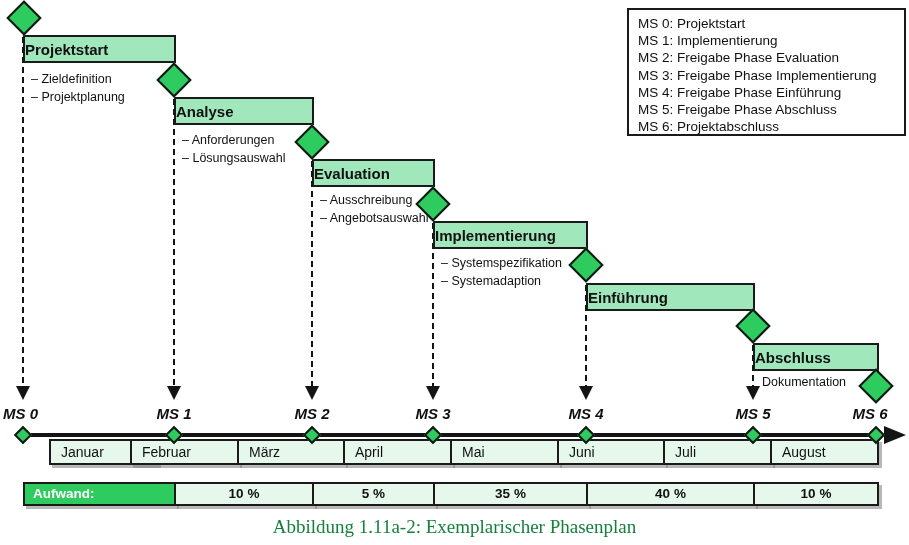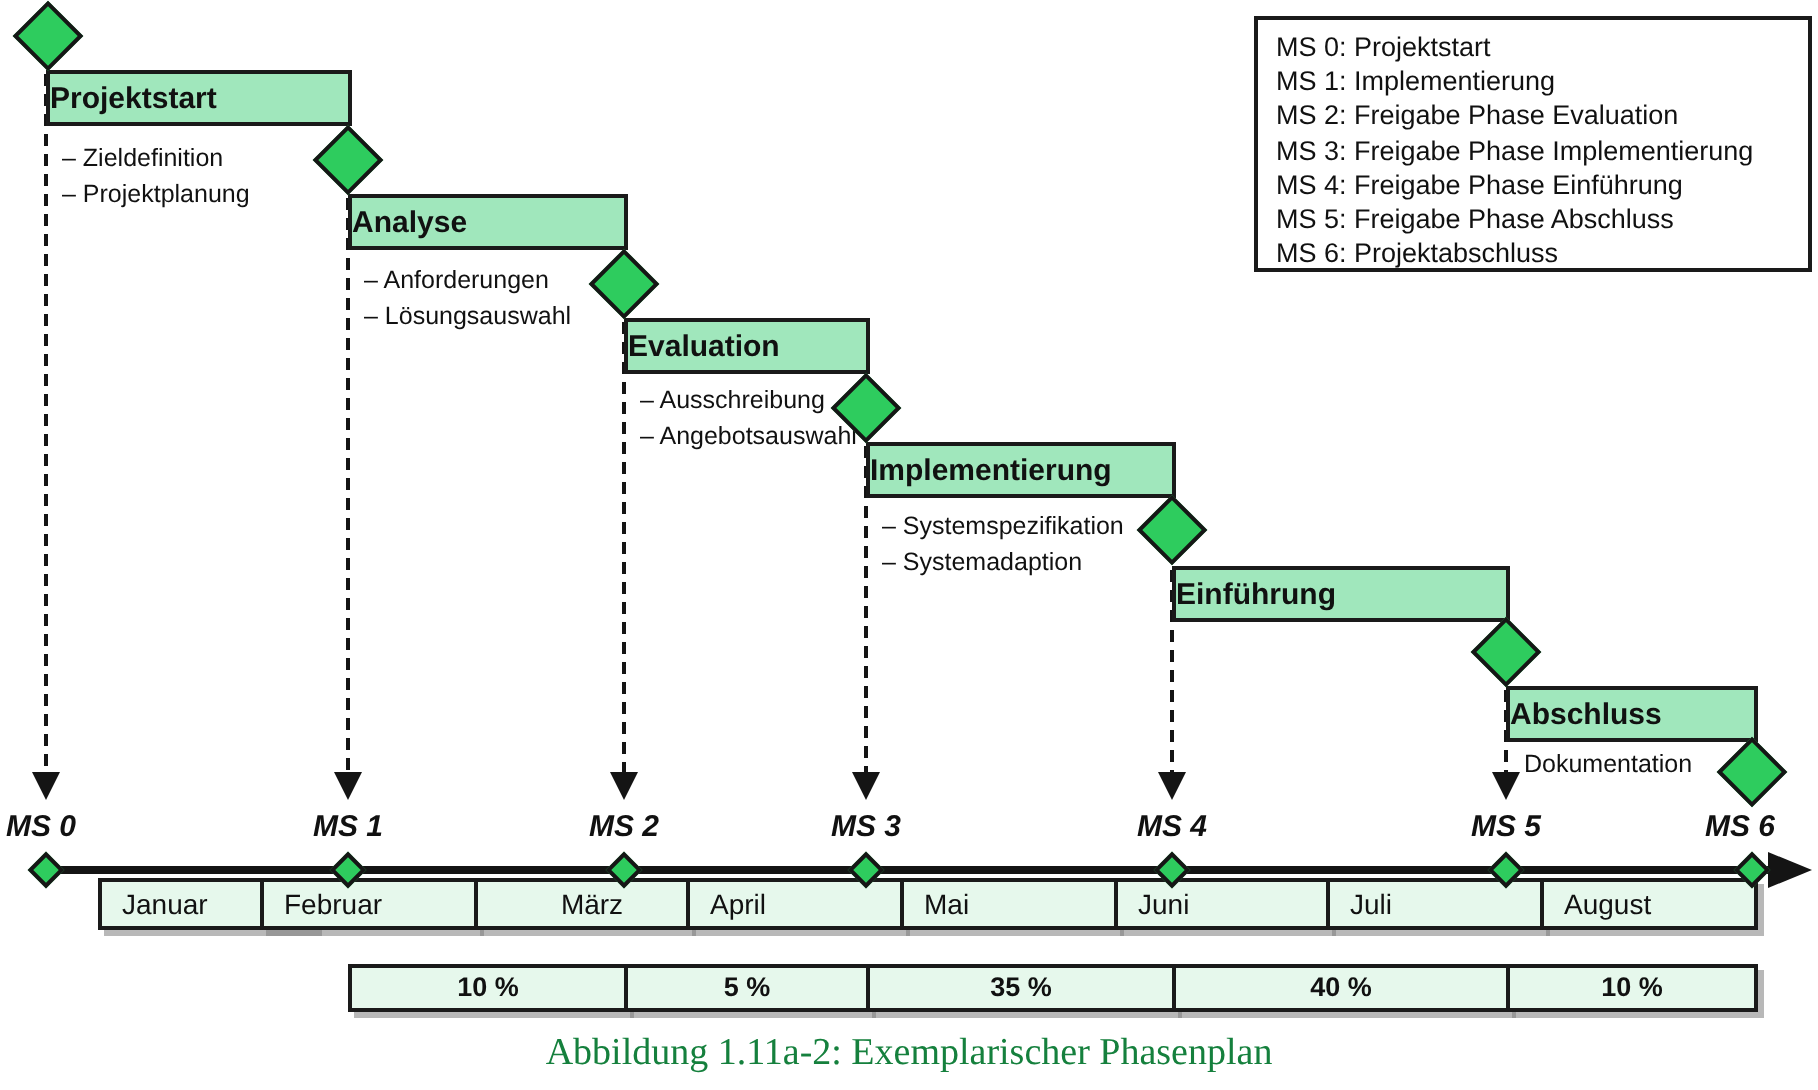--- a/index.html
+++ b/index.html
@@ -117,35 +117,36 @@
   <div class="mslabel" style="left:388px;width:90px;text-align:center;">MS 3</div>
   <div class="mslabel" style="left:541px;width:90px;text-align:center;">MS 4</div>
   <div class="mslabel" style="left:708px;width:90px;text-align:center;">MS 5</div>
   <div class="mslabel" style="left:835px;width:70px;text-align:center;">MS 6</div>
 
   <div class="axis"></div>
   <div class="axis-arrow"></div>
 
   <div class="mcell" style="left:23px;width:109px;margin-left:26px;">Januar</div>
   <div class="mcell" style="left:130px;width:109px;">Februar</div>
-  <div class="mcell" style="left:237px;width:108px;text-align:center;">März</div>
+  <div class="mcell" style="left:237px;width:108px;">März</div>
   <div class="mcell" style="left:343px;width:109px;">April</div>
   <div class="mcell" style="left:450px;width:109px;">Mai</div>
   <div class="mcell" style="left:557px;width:108px;">Juni</div>
   <div class="mcell" style="left:663px;width:109px;">Juli</div>
   <div class="mcell" style="left:770px;width:109px;">August</div>
 
   <div class="sdiamond" style="left:23px;top:435px;"></div>
   <div class="sdiamond" style="left:174px;top:435px;"></div>
   <div class="sdiamond" style="left:312px;top:435px;"></div>
   <div class="sdiamond" style="left:433px;top:435px;"></div>
   <div class="sdiamond" style="left:586px;top:435px;"></div>
   <div class="sdiamond" style="left:753px;top:435px;"></div>
   <div class="sdiamond" style="left:876px;top:435px;"></div>
 
+  <div class="ecell head" style="left:23px;width:153px;">Aufwand:</div>
   <div class="ecell" style="left:174px;width:140px;">10 %</div>
   <div class="ecell" style="left:312px;width:123px;">5 %</div>
   <div class="ecell" style="left:433px;width:155px;">35 %</div>
   <div class="ecell" style="left:586px;width:169px;">40 %</div>
   <div class="ecell" style="left:753px;width:126px;">10 %</div>
 
   <div class="caption">Abbildung 1.11a-2: Exemplarischer Phasenplan</div>
 
 </div>
 

